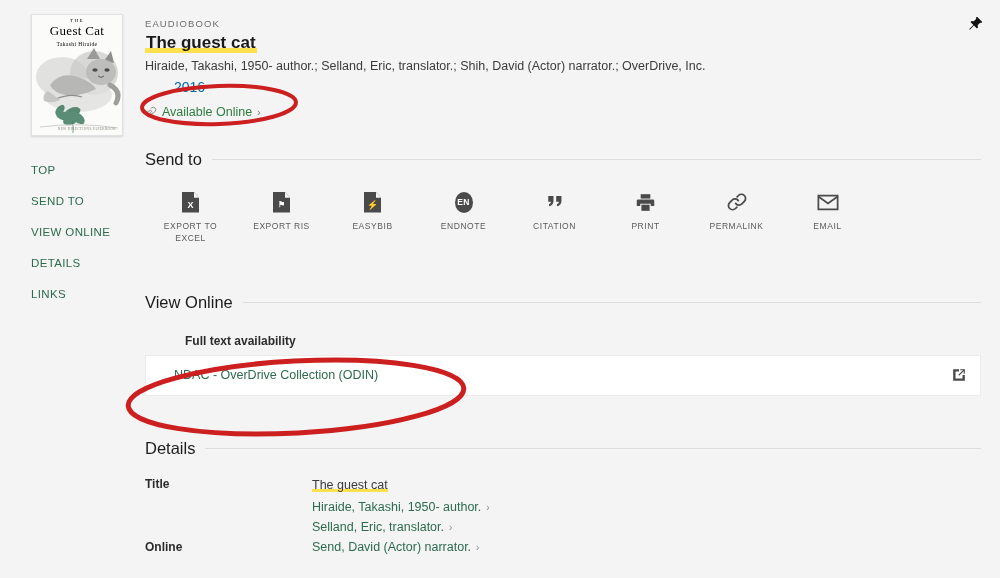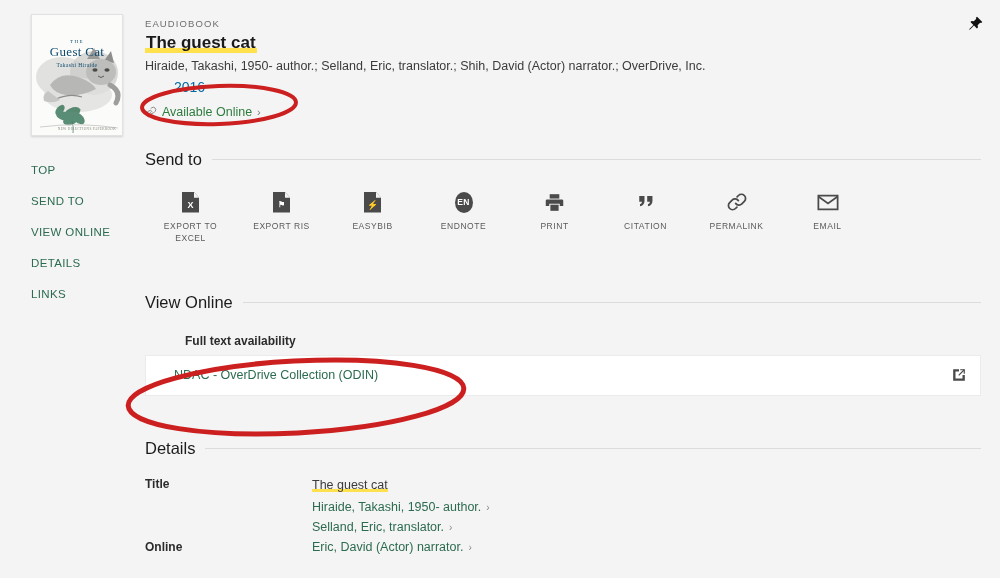--- a/index.html
+++ b/index.html
@@ -50,26 +50,26 @@
     box-shadow: 0 1px 2px rgba(0,0,0,0.14);
     overflow: hidden;
   }
   .cover-inner {
     position: absolute;
     inset: 0;
     background: #fbfbf9;
   }
   .cover-title {
     position: absolute;
-    top: 24px;
+    top: 3px;
     left: 0;
     right: 0;
     text-align: center;
     font-family: "Liberation Serif", serif;
-    color: #0c4a6e;
+    color: #000000;
     z-index: 4;
   }
   .cover-the {
     font-size: 5px;
     letter-spacing: 1.4px;
     display: block;
     margin-bottom: 1px;
   }
   .cover-main {
     font-size: 13px;
@@ -430,37 +430,37 @@
 
       <div class="sendto-item">
         <span class="sendto-glyph">
           <span class="en-circle">EN</span>
         </span>
         <span class="sendto-label">ENDNOTE</span>
       </div>
 
       <div class="sendto-item">
         <span class="sendto-glyph">
+          <svg width="20" height="18" viewBox="0 0 24 24" fill="#4a4a4a">
+            <path d="M3 4h7v7c0 3.6-2.3 6-6 6.8V15c1.7-.6 2.6-1.8 2.6-3.2H3z"></path>
+            <path d="M13.6 4h7v7c0 3.6-2.3 6-6 6.8V15c1.7-.6 2.6-1.8 2.6-3.2h-3.6z"></path>
+          </svg>
+        </span>
+        <span class="sendto-label">CITATION</span>
+      </div>
+
+      <div class="sendto-item">
+        <span class="sendto-glyph">
           <svg width="21" height="21" viewBox="0 0 24 24" fill="#4a4a4a">
             <rect x="6.5" y="2.5" width="11" height="5"></rect>
             <path d="M3.5 8.5h17a1.5 1.5 0 0 1 1.5 1.5v6h-4v-2.5H6v2.5H2V10a1.5 1.5 0 0 1 1.5-1.5z"></path>
             <rect x="7.3" y="14.5" width="9.4" height="7"></rect>
           </svg>
         </span>
         <span class="sendto-label">PRINT</span>
-      </div>
-
-      <div class="sendto-item">
-        <span class="sendto-glyph">
-          <svg width="20" height="18" viewBox="0 0 24 24" fill="#4a4a4a">
-            <path d="M3 4h7v7c0 3.6-2.3 6-6 6.8V15c1.7-.6 2.6-1.8 2.6-3.2H3z"></path>
-            <path d="M13.6 4h7v7c0 3.6-2.3 6-6 6.8V15c1.7-.6 2.6-1.8 2.6-3.2h-3.6z"></path>
-          </svg>
-        </span>
-        <span class="sendto-label">CITATION</span>
       </div>
 
       <div class="sendto-item">
         <span class="sendto-glyph">
           <svg width="22" height="22" viewBox="0 0 24 24" fill="none" stroke="#4a4a4a" stroke-width="1.9" stroke-linecap="round">
             <path d="M10.5 13.5a4.5 4.5 0 0 0 6.8.5l2.7-2.7a4.5 4.5 0 0 0-6.4-6.4l-1.5 1.5"></path>
             <path d="M13.5 10.5a4.5 4.5 0 0 0-6.8-.5L4 12.7a4.5 4.5 0 0 0 6.4 6.4l1.5-1.5"></path>
           </svg>
         </span>
         <span class="sendto-label">PERMALINK</span>
@@ -513,21 +513,21 @@
         <div class="det-vals">
           <div><span class="det-val hl">The guest cat</span></div>
         </div>
       </div>
 
       <div class="det-row">
         <div class="det-label">Online</div>
         <div class="det-vals">
           <div><span class="det-val lnk">Hiraide, Takashi, 1950- author.</span><span class="det-chev">›</span></div>
           <div><span class="det-val lnk">Selland, Eric, translator.</span><span class="det-chev">›</span></div>
-          <div><span class="det-val lnk">Eric, David (Actor) narrator.</span><span class="det-chev">›</span></div>
+          <div><span class="det-val lnk">Send, David (Actor) narrator.</span><span class="det-chev">›</span></div>
         </div>
       </div>
 
     </div>
   </section>
 
 </div>
 
 <svg class="annot" viewBox="0 0 1000 578">
   <ellipse cx="219" cy="105" rx="77" ry="19" transform="rotate(-2 219 105)" fill="none" stroke="#cc1f1f" stroke-width="4"></ellipse>

